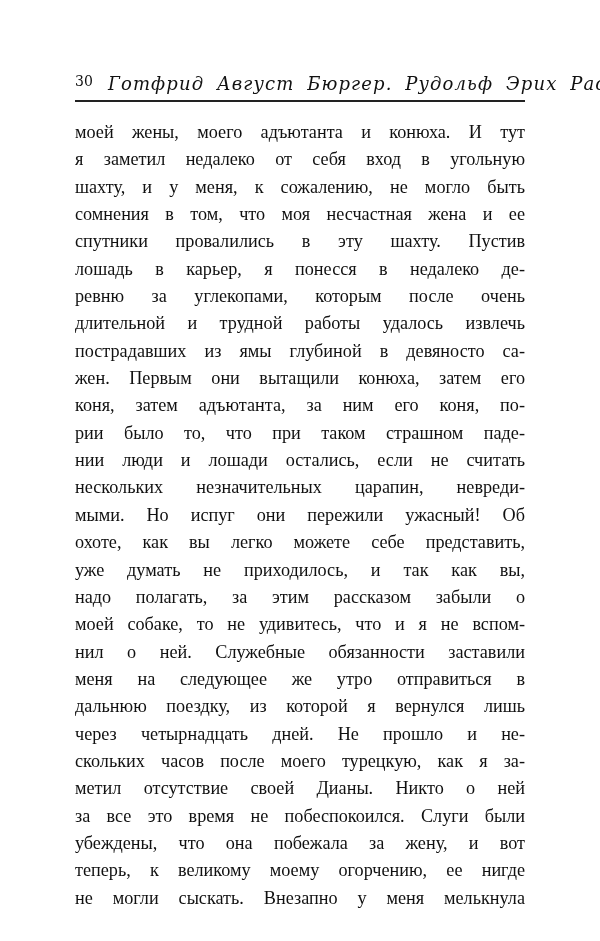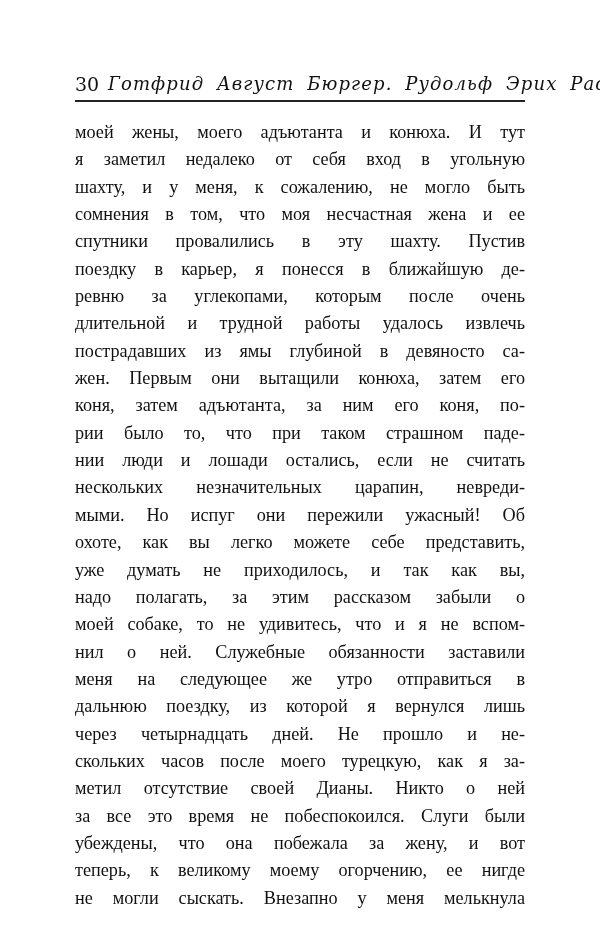--- a/index.html
+++ b/index.html
@@ -3,21 +3,21 @@
   <meta charset="utf-8">
   <style>
     html, body { margin: 0; padding: 0; background: #ffffff; }
     body { width: 600px; height: 941px; position: relative; overflow: hidden; color: #111; }
     .page { position: absolute; left: 75px; top: 0; width: 450px; }
     .running-head {
       position: absolute; top: 70px; left: 0; width: 450px; height: 30px;
       border-bottom: 2px solid #222;
       font-family: "DejaVu Serif", serif;
     }
-    .page-number { position: absolute; left: 0; top: 3px; font-size: 19px; }
+    .page-number { position: absolute; left: 0; top: 3px; font-size: 14px; }
     .head-title {
       position: absolute; left: 33px; top: 3px; font-size: 18px; font-style: italic;
       letter-spacing: 1.1px; word-spacing: 6px; white-space: nowrap;
     }
     .body-text {
       position: absolute; top: 119px; left: 0; width: 450px;
       font-family: "DejaVu Sans", sans-serif; font-size: 18.2px; line-height: 27.35px;
     }
     .line {
       display: block; white-space: nowrap; text-align: justify; text-align-last: justify;
@@ -32,21 +32,21 @@
     <span class="page-number">30</span>
     <span class="head-title">Готфрид Август Бюргер. Рудольф Эрих Распе</span>
   </div>
 
   <div class="body-text">
     <span class="line">моей жены, моего адъютанта и конюха. И тут</span>
     <span class="line">я заметил недалеко от себя вход в угольную</span>
     <span class="line">шахту, и у меня, к сожалению, не могло быть</span>
     <span class="line">сомнения в том, что моя несчастная жена и ее</span>
     <span class="line">спутники провалились в эту шахту. Пустив</span>
-    <span class="line">поездку в карьер, я понесся в ближайшую де-</span>
+    <span class="line">лошадь в карьер, я понесся в недалеко де-</span>
     <span class="line">ревню за углекопами, которым после очень</span>
     <span class="line">длительной и трудной работы удалось извлечь</span>
     <span class="line">пострадавших из ямы глубиной в девяносто са-</span>
     <span class="line">жен. Первым они вытащили конюха, затем его</span>
     <span class="line">коня, затем адъютанта, за ним его коня, по-</span>
     <span class="line">рии было то, что при таком страшном паде-</span>
     <span class="line">нии люди и лошади остались, если не считать</span>
     <span class="line">нескольких незначительных царапин, невреди-</span>
     <span class="line">мыми. Но испуг они пережили ужасный! Об</span>
     <span class="line">охоте, как вы легко можете себе представить,</span>

